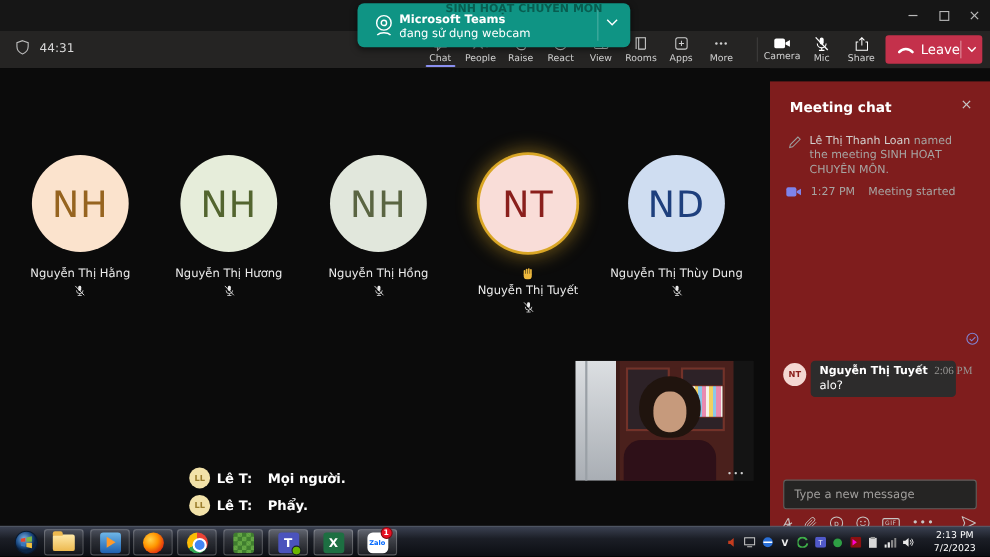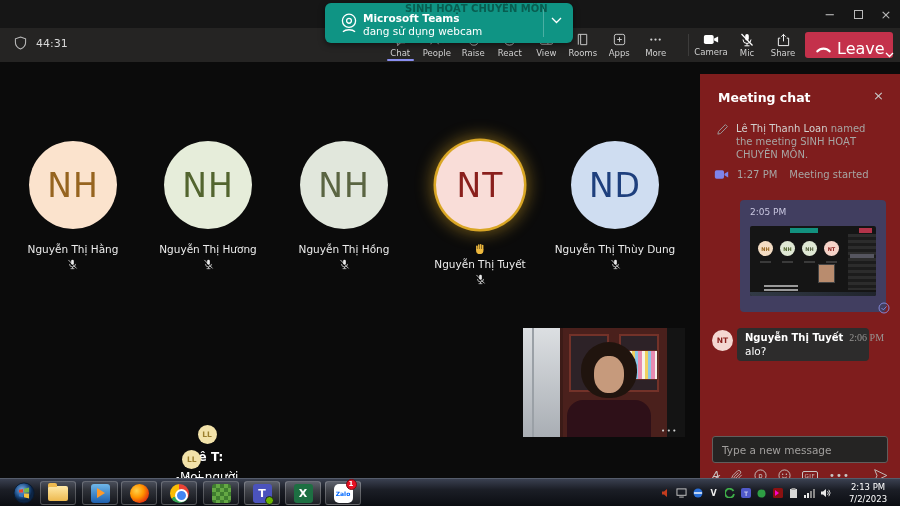--- a/index.html
+++ b/index.html
@@ -17,44 +17,44 @@
   .timer { position:absolute; left:14px; top:8px; display:flex; align-items:center; gap:9px; color:#d8d8d8; font-size:11px; }
   .tabs { position:absolute; left:382px; top:0; height:34px; display:flex; }
   .tab { width:36.5px; height:34px; display:flex; flex-direction:column; align-items:center; justify-content:center; gap:1px; position:relative; cursor:pointer; }
   .tab svg { width:15px; height:15px; }
   .tab .lbl { font-size:8.5px; color:#d0d0d0; }
   .tab.active::after { content:""; position:absolute; bottom:1px; left:5px; right:5px; height:2.5px; border-radius:2px; background:#8a8ff0; }
   .devices { position:absolute; left:688px; top:0; height:34px; display:flex; align-items:center; }
   .devsep { width:1px; height:22px; background:#3d3c3b; margin-right:4px; }
   .devbtn { width:36px; height:34px; display:flex; flex-direction:column; align-items:center; justify-content:center; gap:1px; cursor:pointer; }
   .devbtn .lbl { font-size:8.5px; color:#d0d0d0; }
-  .leave { position:absolute; left:805px; top:4px; width:88px; height:26px; background:#c4314b; border-radius:3px; display:flex; align-items:flex-end; color:#fff; font-size:16px; cursor:pointer; }
+  .leave { position:absolute; left:805px; top:4px; width:88px; height:26px; background:#c4314b; border-radius:3px; display:flex; align-items:center; color:#fff; font-size:12px; cursor:pointer; }
   .leave .main { display:flex; align-items:center; gap:6px; padding-left:11px; flex:1; }
   .leave .sep { width:1px; height:16px; background:rgba(255,255,255,.45); }
   .leave .chev { width:21px; display:flex; align-items:center; justify-content:center; }
 
   
   .notif { left:325px; top:3px; width:248px; height:40px; background:#0f9484; border-radius:6px; overflow:hidden; box-shadow:0 2px 6px rgba(0,0,0,.5); z-index:40; }
   .notif .ghost { position:absolute; left:80px; top:0px; font-size:10px; font-weight:bold; color:rgba(8,86,74,.9); white-space:nowrap; }
   .notif .cam { position:absolute; left:13px; top:9px; }
   .notif .t1 { position:absolute; left:38px; top:9px; color:#fff; font-size:10.5px;font-weight:bold; }
   .notif .t2 { position:absolute; left:38px; top:22px; color:#fff; font-size:10.5px; }
   .notif .nsep { position:absolute; left:218px; top:6px; width:1px; height:28px; background:rgba(255,255,255,.25); }
   .notif .nchev { position:absolute; left:226px; top:14px; }
 
   
   .stage { left:0; top:62px; width:700px; height:416px; background:#0b0b0b; }
   .ptile { position:absolute; top:79px; width:140px; display:flex; flex-direction:column; align-items:center; }
   .pavatar { width:88px; height:88px; border-radius:50%; display:flex; align-items:center; justify-content:center; font-size:33px; letter-spacing:1px; }
   .pavatar.ringed { box-shadow:0 0 0 2.5px #d9a625, 0 0 16px 5px rgba(217,166,37,.45); }
   .pname { margin-top:14px; display:flex; align-items:center; gap:4px; color:#ececec; font-size:10.5px; white-space:nowrap;flex-direction:column; }
-  .caprow { position:absolute; display:flex; align-items:center; gap:6px; color:#fff; font-size:12px;flex-direction:column; }
+  .caprow { position:absolute; display:flex; align-items:center; gap:6px; color:#fff; font-size:12px; }
   .caprow .ll { width:19px; height:19px; border-radius:50%; background:#f2e2a9; color:#9c7f2e; font-size:7.5px; font-weight:bold; display:flex; align-items:center; justify-content:center; }
   .caprow .spk { font-weight:bold; }
-  .caprow .txt { margin-left:8px; }
+  .caprow .txt { margin-left:8px;font-weight:bold; }
 
   
   .video { position:absolute; left:523px; top:266px; width:162px; height:109px; background:#181818; overflow:hidden; }
   .v-wall { position:absolute; left:0; top:0; width:40px; height:100%; background:linear-gradient(180deg,#dcdfe2,#a9aeb4); border-right:3px solid #3c1b17; }
   .v-wall::before { content:""; position:absolute; left:9px; top:0; width:2px; height:100%; background:#9aa0a6; }
   .v-cab { position:absolute; left:40px; top:0; width:104px; height:100%; background:#4a201c; }
   .v-glass { position:absolute; top:6px; width:40px; height:58px; background:rgba(26,36,46,.6); border:2px solid #733229; }
   .v-books { position:absolute; left:101px; top:22px; width:34px; height:30px; background:repeating-linear-gradient(90deg,#e88bb0 0 4px,#f6f3ea 4px 7px,#f0d060 7px 10px,#8bc7e8 10px 13px); border:1px solid #5d2a22; }
   .v-strip { position:absolute; right:0; top:0; width:18px; height:100%; background:#141414; }
   .v-hair { position:absolute; left:58px; top:14px; width:56px; height:56px; border-radius:50% 50% 46% 46%; background:#20140e; }
@@ -408,44 +408,20 @@
 
     <div class="ev2">
       <svg width="15" height="11" viewBox="0 0 18 13">
           <rect x="1" y="1.5" width="11" height="10" rx="2" fill="#7e83ea"></rect>
           <path d="M12.5 5.5L17 3v7l-4.5-2.5z" fill="#7e83ea"></path>
         </svg>
       <span class="evtime">1:27 PM</span>
       <span>Meeting started</span>
     </div>
 
-    <div class="bubble1">
-      <span class="btime">2:05 PM</span>
-      <div class="thumb">
-        <div class="th-teal"></div>
-        <div class="th-red"></div>
-        <div class="th-av" style="left:8px; background:#f3dcc3; color:#96641f;">
-            <span>NH</span>
-          </div>
-        <div class="th-av" style="left:30px; background:#dfe8d4; color:#53652f;">
-            <span>NH</span>
-          </div>
-        <div class="th-av" style="left:52px; background:#dfe8d4; color:#5a6542;">
-            <span>NH</span>
-          </div>
-        <div class="th-av" style="left:74px; background:#f5d3c8; color:#8a1f1c;">
-            <span>NT</span>
-          </div>
-        <div class="th-side"></div>
-        <div class="th-side-hl"></div>
-        <div class="th-vid"></div>
-        <div class="th-cap"></div>
-        <div class="th-task"></div>
-      </div>
-    </div>
     <svg class="seen" width="12" height="12" viewBox="0 0 12 12">
         <circle cx="6" cy="6" r="5" fill="none" stroke="#8286d6" stroke-width="1"></circle>
         <path d="M3.5 6l1.8 1.8L8.7 4.4" fill="none" stroke="#8286d6" stroke-width="1"></path>
       </svg>
 
     <div class="msg2">
       <div class="av">
           <span>NT</span>
         </div>
     </div>

